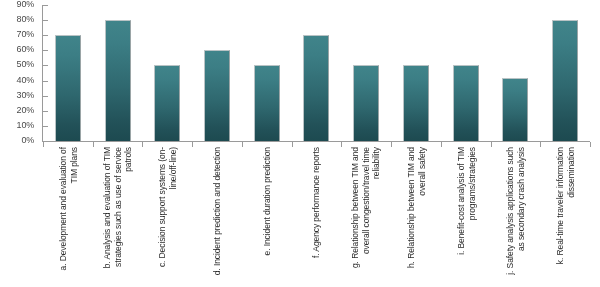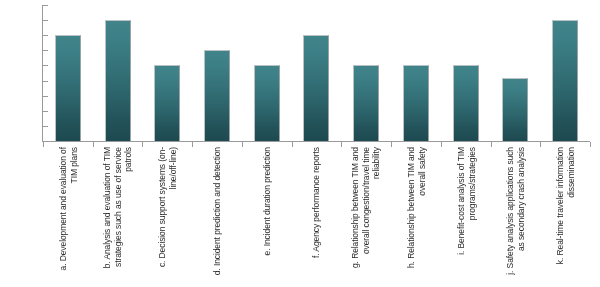--- a/index.html
+++ b/index.html
@@ -120,20 +120,32 @@
     line-height: 10.5px;
     color: #2b2b2b;
     letter-spacing: -0.1px;
   }
 </style>
 </head>
 <body>
 
 <div id="chart-root">
 
+  <div id="y-axis-labels">
+      <div class="y-tick-label" style="top: 0px;">90%</div>
+      <div class="y-tick-label" style="top: 15.1111px;">80%</div>
+      <div class="y-tick-label" style="top: 30.2222px;">70%</div>
+      <div class="y-tick-label" style="top: 45.3333px;">60%</div>
+      <div class="y-tick-label" style="top: 60.4444px;">50%</div>
+      <div class="y-tick-label" style="top: 75.5556px;">40%</div>
+      <div class="y-tick-label" style="top: 90.6667px;">30%</div>
+      <div class="y-tick-label" style="top: 105.778px;">20%</div>
+      <div class="y-tick-label" style="top: 120.889px;">10%</div>
+      <div class="y-tick-label" style="top: 136px;">0%</div>
+    </div>
   <div id="y-axis-line"></div>
   <div id="x-axis-line"></div>
 
   <div id="plot-area">
       <div class="bar-slot" style="left: 0px; width: 49.7273px;">
         <div class="bar" title="a. Development and evaluation of TIM plans — 70%" style="height: 105.778px; width: 26px; left: 11.8636px; right: auto;"></div>
       </div>
       <div class="bar-slot" style="left: 49.7273px; width: 49.7273px;">
         <div class="bar" title="b. Analysis and evaluation of TIM strategies such as use of service patrols — 80%" style="height: 120.889px; width: 26px; left: 11.8636px; right: auto;"></div>
       </div>

